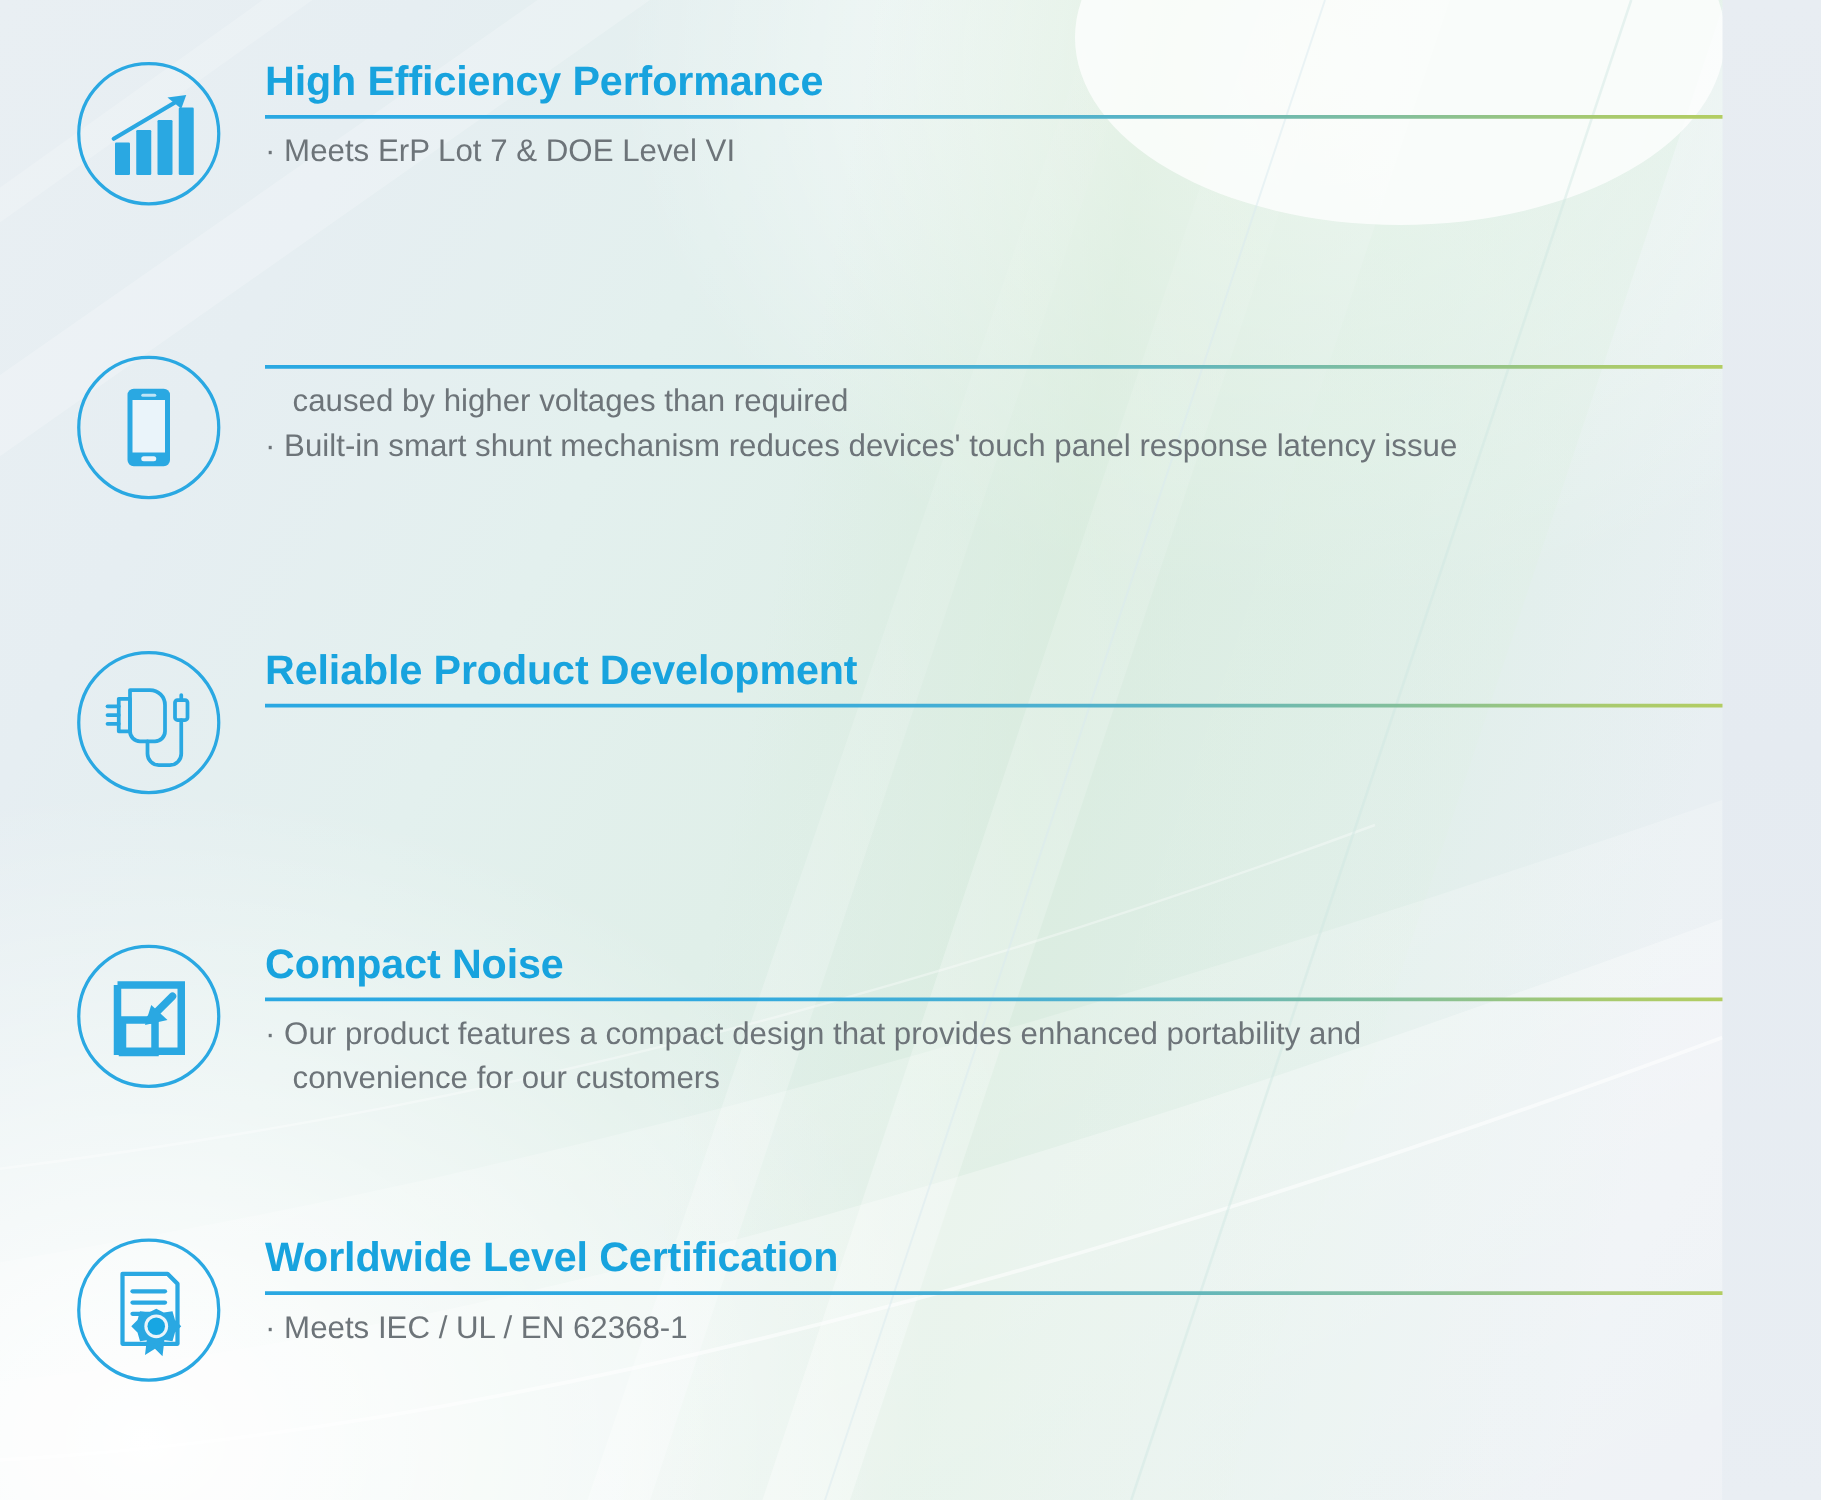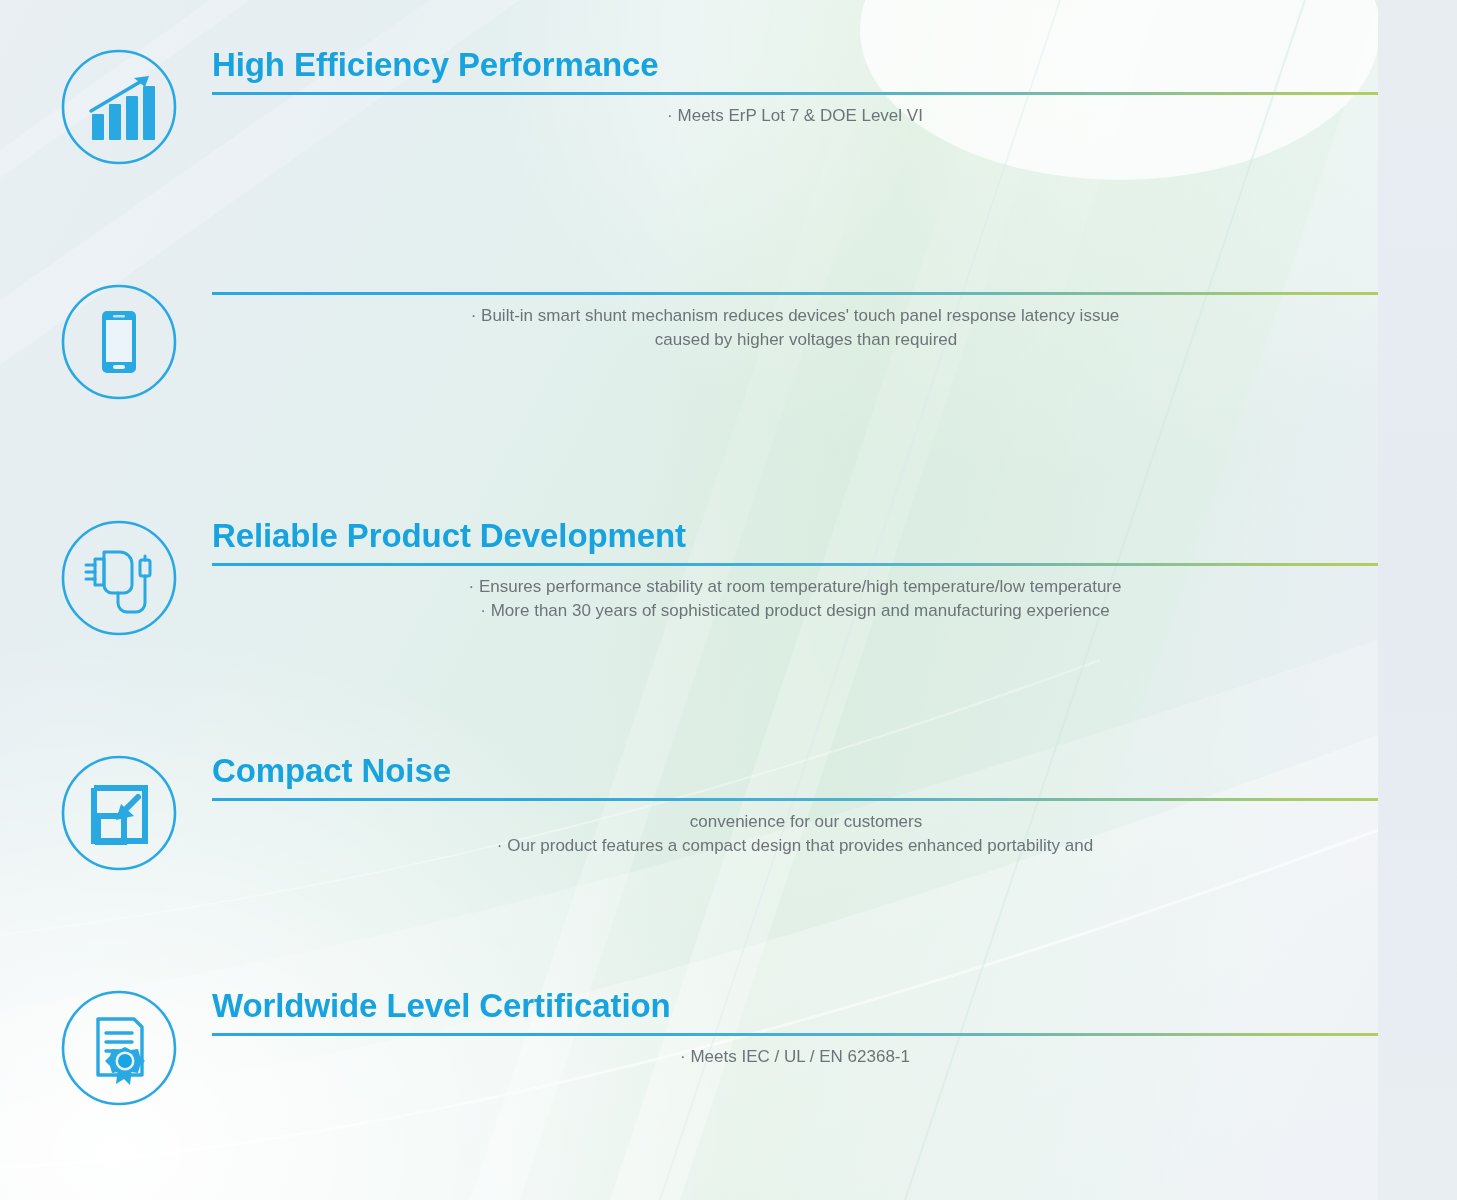--- a/index.html
+++ b/index.html
@@ -98,25 +98,24 @@
         #2fa9e0 30%,
         #4fb1cf 55%,
         #84bf9a 78%,
         #a8ca6e 92%,
         #b3cd62 100%);
   }
   .lines {
     margin-top: 9px;
   }
   .bullet-line {
-    font-size: 17px;
+    font-size: 25px;
     color: #6d7479;
     line-height: 1.42;
     white-space: nowrap;
-    text-align: center;
   }
   .bullet-line .dot {
     color: #6d7479;
   }
   .bullet-line.cont {
     padding-left: 22px;
   }
 </style>
 </head>
 <body>
@@ -201,27 +200,27 @@
           <ellipse cx="59" cy="59" rx="56" ry="56" fill="none" stroke="#2aa8e2" stroke-width="2.6"></ellipse>
           <rect x="42" y="28" width="34" height="62" rx="5" fill="#2aa8e2"></rect>
           <rect x="46" y="37" width="26" height="42" fill="#eaf4fa"></rect>
           <rect x="53" y="32" width="12" height="2.4" rx="1.2" fill="#bfe4f6"></rect>
           <rect x="53" y="82" width="12" height="4" rx="2" fill="#eaf4fa"></rect>
         </svg>
       </div>
       <div class="content">
         <div class="rule"></div>
         <div class="lines">
+          <div class="bullet-line cont">
+            <span>caused by higher voltages than required</span>
+          </div>
           <div class="bullet-line">
             <span class="dot">·</span>
             <span>Built-in smart shunt mechanism reduces devices' touch panel response latency issue</span>
           </div>
-          <div class="bullet-line cont">
-            <span>caused by higher voltages than required</span>
-          </div>
         </div>
       </div>
     </div>
 
     <div class="feature" style="top:519px;">
       <div class="icon-wrap">
         <svg width="118" height="118" viewBox="0 0 118 118">
           <ellipse cx="59" cy="59" rx="56" ry="56" fill="none" stroke="#2aa8e2" stroke-width="2.6"></ellipse>
           <g fill="none" stroke="#2aa8e2" stroke-width="3" stroke-linecap="round" stroke-linejoin="round">
 
@@ -236,61 +235,51 @@
             <path d="M 58 74 L 58 84 A 9 9 0 0 0 67 93 L 76 93 A 9 9 0 0 0 85 84 L 85 57"></path>
 
             <rect x="80" y="41" width="10" height="16" rx="2"></rect>
             <path d="M 85 37 L 85 41"></path>
           </g>
         </svg>
       </div>
       <div class="content">
         <div class="feat-title">Reliable Product Development</div>
         <div class="rule"></div>
+      </div>
+    </div>
+
+    <div class="feature" style="top:754px;">
+      <div class="icon-wrap">
+        <svg width="118" height="118" viewBox="0 0 118 118">
+          <ellipse cx="59" cy="59" rx="56" ry="56" fill="none" stroke="#2aa8e2" stroke-width="2.6"></ellipse>
+          <g stroke="#2aa8e2" fill="none" stroke-width="6">
+
+            <path d="M 34 34 L 34 87 L 85 87 L 85 34 L 34 34"></path>
+          </g>
+
+          <path d="M 58 30 L 90 30 L 90 62 L 58 62 Z" fill="none"></path>
+          <g stroke="#2aa8e2" fill="none" stroke-width="6">
+            <rect x="38" y="62" width="26" height="26"></rect>
+          </g>
+
+          <path d="M 78 43 L 60 61" stroke="#2aa8e2" stroke-width="6" stroke-linecap="round"></path>
+          <path d="M 56 66 L 74 62 L 61 50 Z" fill="#2aa8e2"></path>
+        </svg>
+      </div>
+      <div class="content">
+        <div class="feat-title">Compact Noise</div>
+        <div class="rule"></div>
         <div class="lines">
           <div class="bullet-line">
             <span class="dot">·</span>
-            <span>Ensures performance stability at room temperature/high temperature/low temperature</span>
-          </div>
-          <div class="bullet-line">
-            <span class="dot">·</span>
-            <span>More than 30 years of sophisticated product  design and manufacturing experience</span>
-          </div>
-        </div>
-      </div>
-    </div>
-
-    <div class="feature" style="top:754px;">
-      <div class="icon-wrap">
-        <svg width="118" height="118" viewBox="0 0 118 118">
-          <ellipse cx="59" cy="59" rx="56" ry="56" fill="none" stroke="#2aa8e2" stroke-width="2.6"></ellipse>
-          <g stroke="#2aa8e2" fill="none" stroke-width="6">
-
-            <path d="M 34 34 L 34 87 L 85 87 L 85 34 L 34 34"></path>
-          </g>
-
-          <path d="M 58 30 L 90 30 L 90 62 L 58 62 Z" fill="none"></path>
-          <g stroke="#2aa8e2" fill="none" stroke-width="6">
-            <rect x="38" y="62" width="26" height="26"></rect>
-          </g>
-
-          <path d="M 78 43 L 60 61" stroke="#2aa8e2" stroke-width="6" stroke-linecap="round"></path>
-          <path d="M 56 66 L 74 62 L 61 50 Z" fill="#2aa8e2"></path>
-        </svg>
-      </div>
-      <div class="content">
-        <div class="feat-title">Compact Noise</div>
-        <div class="rule"></div>
-        <div class="lines">
+            <span>Our product features a compact design that provides enhanced portability and</span>
+          </div>
           <div class="bullet-line cont">
             <span>convenience for our customers</span>
-          </div>
-          <div class="bullet-line">
-            <span class="dot">·</span>
-            <span>Our product features a compact design that provides enhanced portability and</span>
           </div>
         </div>
       </div>
     </div>
 
     <div class="feature" style="top:989px;">
       <div class="icon-wrap">
         <svg width="118" height="118" viewBox="0 0 118 118">
           <ellipse cx="59" cy="59" rx="56" ry="56" fill="none" stroke="#2aa8e2" stroke-width="2.6"></ellipse>
 

